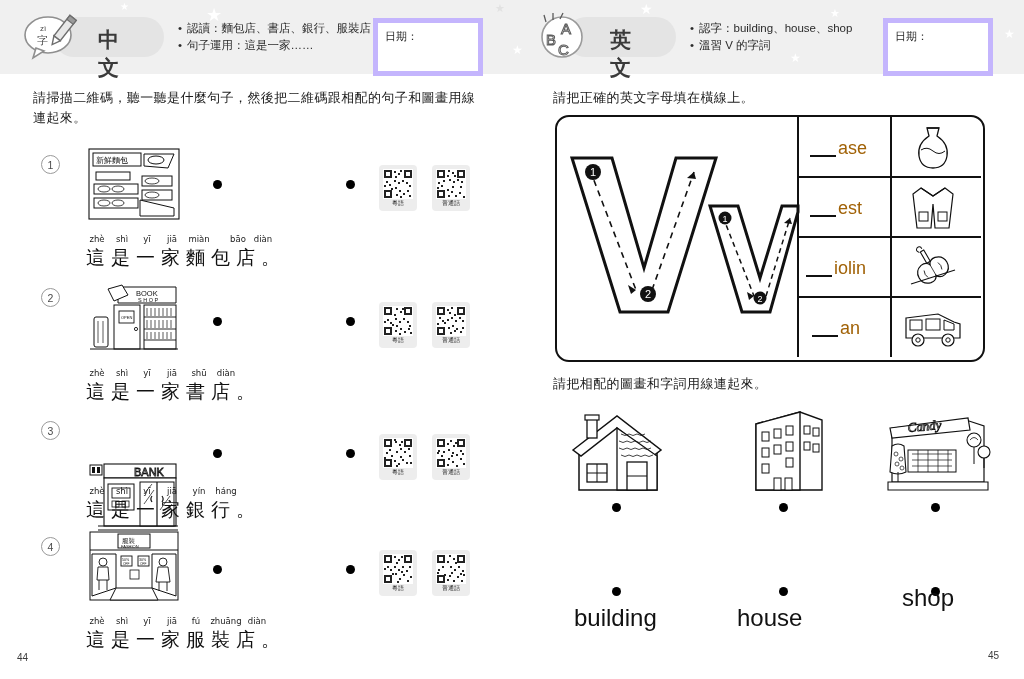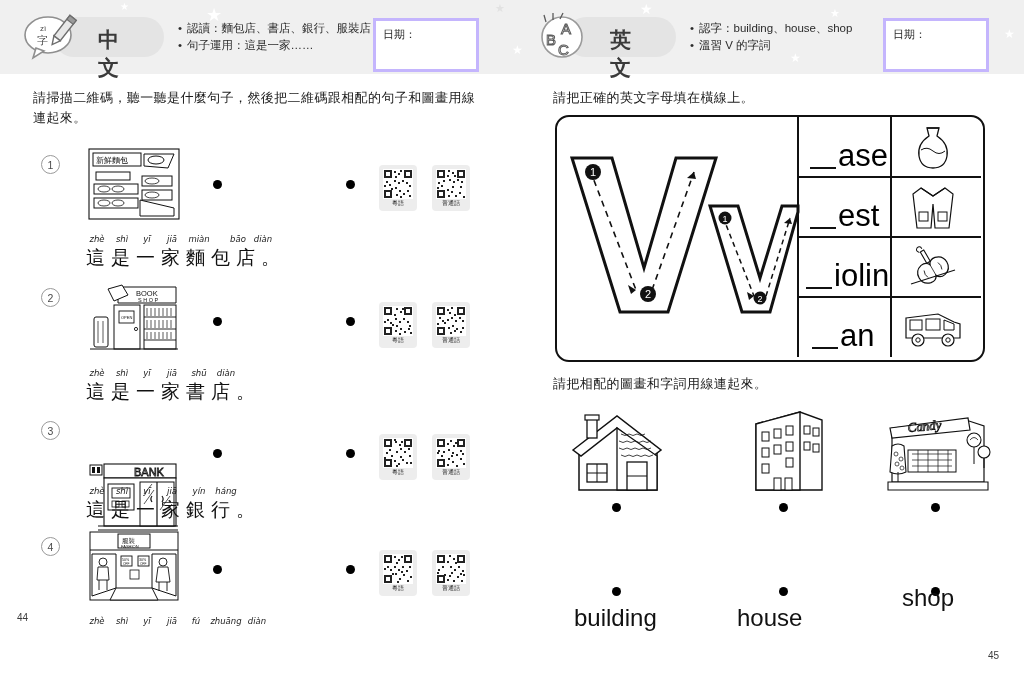--- a/index.html
+++ b/index.html
@@ -27,59 +27,59 @@
     position:absolute;top:18px;left:80px;font-size:21px;font-weight:bold;color:#3a3a3a;
     letter-spacing:1px;
   }
   .subject-badge{
     position:absolute;top:4px;left:4px;width:56px;height:50px;
   }
   .bullets{position:absolute;top:12px;left:160px;width:230px;}
   .bullet-line{font-size:11.5px;color:#2b2b2b;line-height:17px;white-space:nowrap;}
   .bullet-line .dot{display:inline-block;width:9px;}
   .date-box{
-    position:absolute;top:10px;width:100px;height:48px;background:#ffffff;border:3px solid #c4b5fd;
+    position:absolute;top:10px;width:100px;height:48px;background:#ffffff;border:5px solid #c4b5fd;
   }
   .date-label{position:absolute;top:6px;left:7px;font-size:11px;color:#2b2b2b;}
 
   
   .instr{position:absolute;font-size:13px;color:#1a1a1a;line-height:20px;letter-spacing:.4px;}
 
   .num-badge{
     position:absolute;width:17px;height:17px;border-radius:50%;
     border:1px solid #9a9a9a;color:#4a4a4a;font-size:10.5px;
     display:flex;align-items:center;justify-content:center;background:#fff;
   }
   .pic-box{position:absolute;}
   .pinyin{
     position:absolute;font-size:8.5px;color:#1a1a1a;white-space:nowrap;
     font-family:"DejaVu Sans",sans-serif;
   }
-  .pinyin span{display:inline-block;text-align:center;font-style:italic;}
+  .pinyin span{display:inline-block;text-align:center;}
   .hanzi{
     position:absolute;font-size:19px;color:#111;white-space:nowrap;letter-spacing:6px;
   }
   .cdot{position:absolute;width:9px;height:9px;border-radius:50%;background:#000;}
 
   .qr-card{
     position:absolute;width:38px;height:46px;background:#ededed;border-radius:4px;
   }
   .qr-img{position:absolute;top:4px;left:4px;width:30px;height:30px;background:#fff;}
   .qr-cap{
     position:absolute;bottom:3px;left:0;width:38px;text-align:center;
     font-size:6px;color:#2b2b2b;
   }
 
   
   .letter-card{
     position:absolute;border:2px solid #111;border-radius:14px;background:#fff;
   }
   .vline{position:absolute;background:#111;}
   .wordcell{
-    position:absolute;font-size:31px;color:#000000;white-space:nowrap;
+    position:absolute;font-size:18px;color:#a16207;white-space:nowrap;
   }
   .blank{display:inline-block;border-bottom:2.5px solid #111;width:26px;vertical-align:-3px;margin-right:2px;}
   .eword{position:absolute;font-size:24px;color:#111;}
   .pagenum{position:absolute;font-size:10px;color:#3a3a3a;}
 </style>
 </head>
 <body>
 
 <div class="page">
 
@@ -473,20 +473,21 @@
       <path d="M64 24 L88 24 L88 66 L64 58 Z" fill="#fff" stroke="#111" stroke-width="1"></path>
       <circle cx="75" cy="32" r="4" fill="#fff" stroke="#111" stroke-width=".9"></circle>
       <path d="M70 37 L80 37 L82 52 L68 52 Z" fill="#fff" stroke="#111" stroke-width=".9"></path>
       <path d="M71 52 L71 61 M79 52 L79 61" stroke="#111" stroke-width=".9"></path>
       <path d="M28 58 L64 58 L70 70 L22 70 Z" fill="#fff" stroke="#111" stroke-width="1"></path>
     </svg>
   </div>
   <div class="pinyin" style="left:85px;top:616px;">
     <span style="width:24px;">zhè</span><span style="width:26px;">shì</span><span style="width:24px;">yī</span><span style="width:26px;">jiā</span><span style="width:22px;">fú</span><span style="width:38px;">zhuāng</span><span style="width:24px;">diàn</span>
   </div>
+  <div class="hanzi" style="left:86px;top:627px;">這是一家服裝店。</div>
   <div class="cdot" style="left:213px;top:565px;"></div>
   <div class="cdot" style="left:346px;top:565px;"></div>
   <div class="qr-card" style="left:379px;top:550px;">
     <div class="qr-img">
       <svg width="30" height="30" viewBox="0 0 30 30">
           <rect width="30" height="30" fill="#fff"></rect>
       <g fill="#222">
             <rect x="1" y="1" width="8" height="8"></rect>
             <rect x="3" y="3" width="4" height="4" fill="#fff"></rect>
       <rect x="21" y="1" width="8" height="8"></rect>
@@ -548,21 +549,21 @@
             <rect x="11" y="25" width="2" height="2"></rect>
             <rect x="15" y="18" width="2" height="2"></rect>
       <rect x="27" y="20" width="2" height="2"></rect>
             <rect x="8" y="20" width="2" height="2"></rect>
           </g>
         </svg>
     </div>
     <div class="qr-cap">普通話</div>
   </div>
 
-  <div class="pagenum" style="left:17px;top:612px;">44</div>
+  <div class="pagenum" style="left:17px;top:652px;">44</div>
 
   <div class="instr" style="left:553px;top:88px;width:440px;">請把正確的英文字母填在橫線上。</div>
 
   <div class="letter-card" style="left:555px;top:115px;width:426px;height:243px;"></div>
 
   <div style="position:absolute;left:560px;top:120px;width:240px;height:233px;">
     <svg width="240" height="233" viewBox="0 0 240 233">
 
       <path d="M12 38 L52 38 L84 148 L116 38 L156 38 L108 192 L60 192 Z" fill="#fff" stroke="#111" stroke-width="3"></path>
       <path d="M30 50 L76 170" stroke="#111" stroke-width="1.6" stroke-dasharray="6,5" fill="none"></path>

